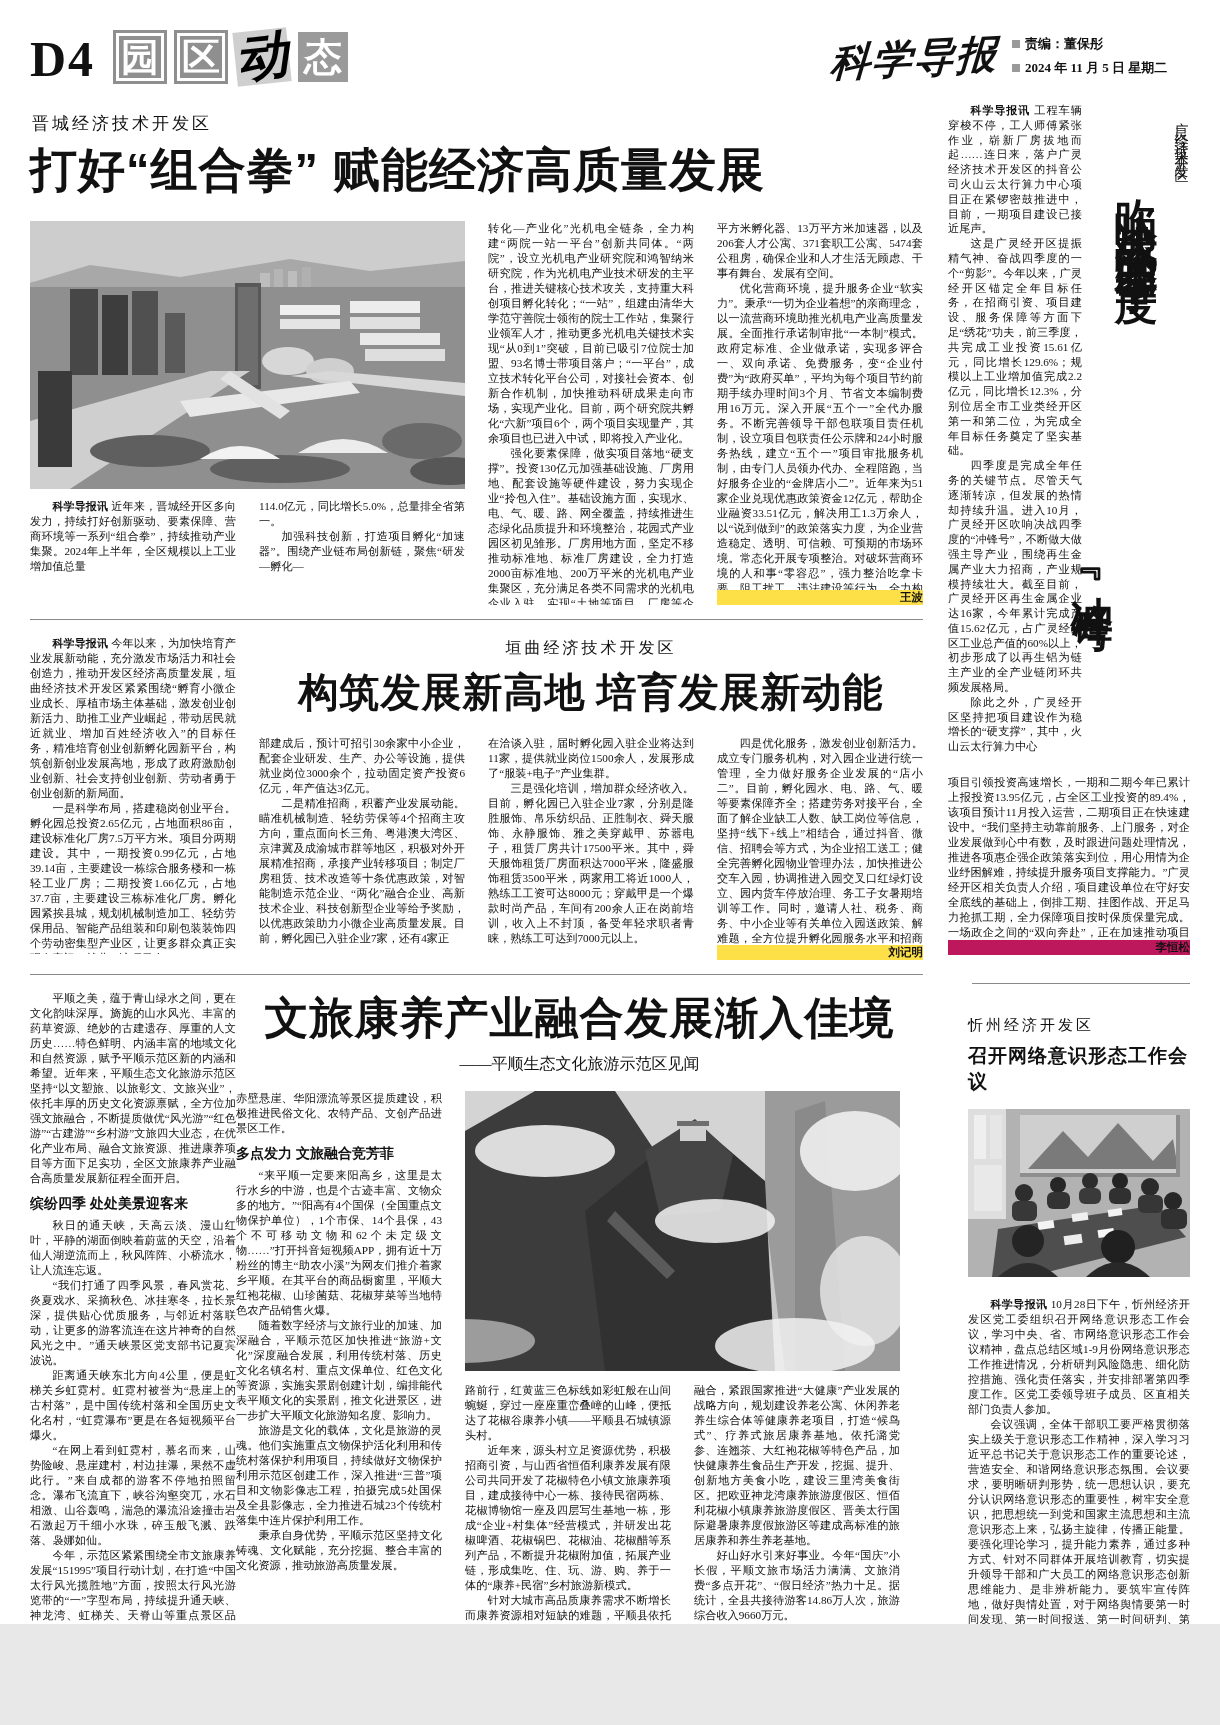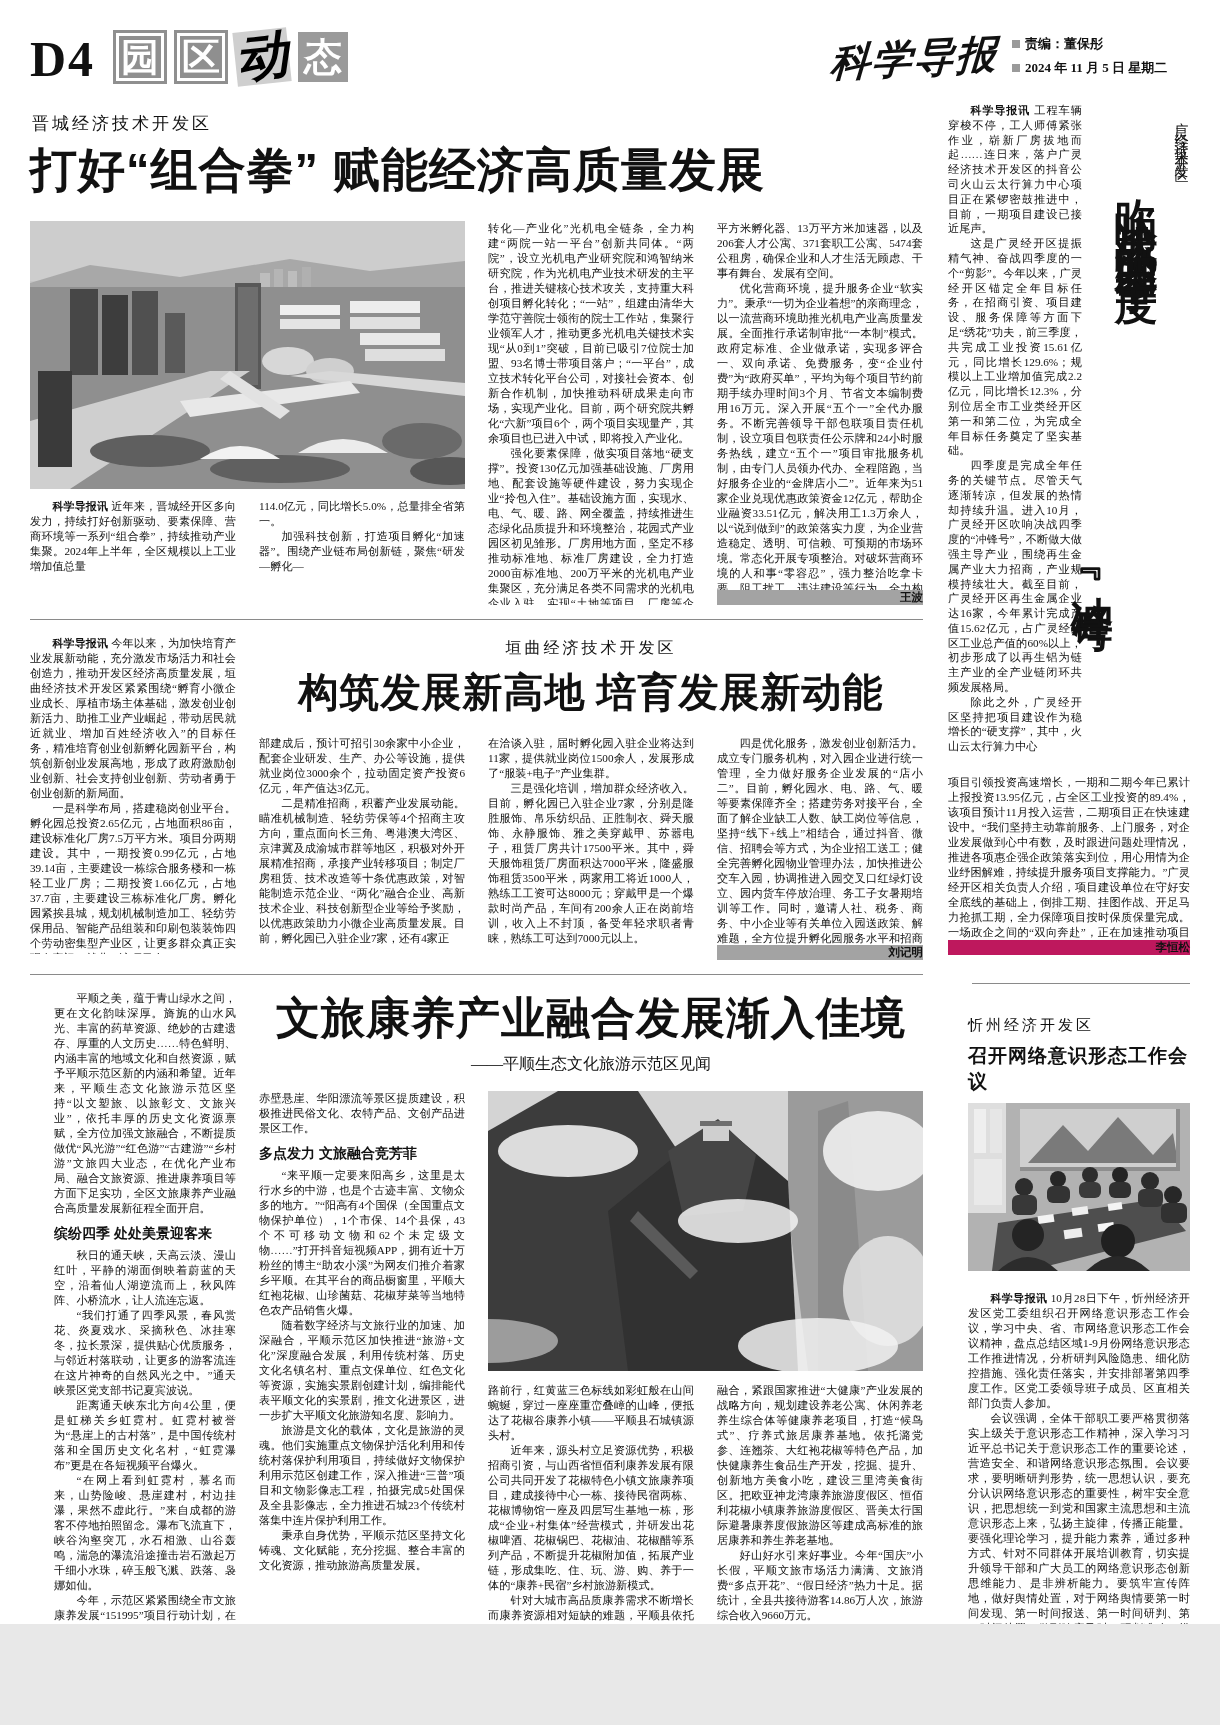--- a/index.html
+++ b/index.html
@@ -18,21 +18,21 @@
   .mast-name{font-size:40px;font-weight:bold;font-style:italic;letter-spacing:2px;
              transform:rotate(-3deg) skewX(-6deg);white-space:nowrap;line-height:54px;}
   .mast-info{font-size:13px;font-weight:bold;line-height:24px;white-space:nowrap;}
   .sq{display:inline-block;width:8px;height:8px;background:#9a9a9a;margin-right:5px;}
   
   .para{margin:0;text-indent:2em;text-align:justify;}
   .para.cont{text-indent:0;}
   .para b{font-family:"Liberation Sans",sans-serif;font-size:0.98em;}
   .col{font-size:11.2px;line-height:15px;}
   .byline{text-align:right;font-weight:bold;font-family:"Liberation Sans",sans-serif;
-          font-size:11.5px;background:#a3a3a3;padding-left:10px;}
+          font-size:11.5px;background:#fde047;padding-left:10px;}
   .rule{border:none;border-top:1px solid #8a8a8a;margin:14px 0 16px 0;}
   .subhead{font-family:"Liberation Sans",sans-serif;font-weight:bold;font-size:14px;
            text-indent:0;margin:10px 0 7px 0;}
   
   .main{position:absolute;left:30px;top:112px;width:893px;}
   .a1-kicker{font-size:17px;letter-spacing:3px;margin:0 0 8px 2px;}
   .a1-headline{font-family:"Liberation Sans",sans-serif;font-weight:900;font-size:47px;
                letter-spacing:1px;margin:0 0 24px 0;line-height:1.15;}
   .a1-cols{display:flex;gap:23px;height:384px;}
   .a1-left{width:435px;display:flex;flex-direction:column;}
@@ -40,21 +40,21 @@
   .a1-left-cols{display:flex;gap:23px;flex:1;overflow:hidden;}
   .ncol{width:206px;overflow:hidden;}
   .bycol{width:206px;display:flex;flex-direction:column;}
   .bycol .fill{flex:1;overflow:hidden;}
   .a2{display:flex;gap:23px;}
   .a2-col1{width:206px;height:318px;}
   .a2-right{flex:1;}
   .a2-kicker{text-align:center;font-size:16px;letter-spacing:3px;margin:2px 0 6px 0;}
   .a2-headline{text-align:center;font-weight:900;font-size:40px;letter-spacing:1px;margin:0 0 16px 0;}
   .a2-cols{display:flex;gap:23px;height:224px;}
-  .a3{display:flex;gap:23px;height:726px;margin-left:24px;}
+  .a3{display:flex;height:726px;}
   .a3-col1{width:206px;height:726px;overflow:hidden;}
   .a3-right{flex:1;display:flex;flex-direction:column;}
   .a3-headline{text-align:center;font-weight:900;font-size:44px;letter-spacing:1px;margin:2px 0 0 0;line-height:1.2;}
   .a3-subtitle{text-align:center;font-size:16px;margin:8px 0 16px 0;}
   .a3-body{display:flex;gap:23px;flex:1;min-height:0;}
   .a3-col2{width:206px;display:flex;flex-direction:column;overflow:hidden;padding-bottom:34px;}
   .a3-col2 .fill{flex:0 1 auto;overflow:hidden;}
   .a3-col2 .tail{margin-top:auto;}
   .a3-col34{width:435px;display:flex;flex-direction:column;}
   .photo2{width:435px;height:280px;background:#bdbdbd;margin-bottom:12px;}
@@ -70,21 +70,21 @@
             font-family:"Liberation Sans",sans-serif;font-weight:900;font-size:43px;letter-spacing:10px;}
   .r1-headB{position:absolute;right:70px;top:452px;writing-mode:vertical-rl;
             font-family:"Liberation Sans",sans-serif;font-weight:900;font-size:42px;letter-spacing:8px;}
   .r1-bottom{margin-top:16px;font-size:11.2px;line-height:15px;}
   .r1-byline,.r2-byline{text-align:right;font-weight:bold;font-family:"Liberation Sans",sans-serif;
           font-size:11.5px;margin-top:-15px;background:#be185d;padding-left:10px;position:relative;}
   .r-rule{border:none;border-top:1px solid #8a8a8a;margin:28px 0 0 24px;}
   .r2{padding-left:20px;margin-top:32px;}
   .r2-kicker{font-size:15px;letter-spacing:3px;margin:0 0 8px 0;}
   .r2-headline{font-family:"Liberation Sans",sans-serif;font-weight:900;font-size:19px;
-               letter-spacing:1px;margin:0 0 8px 0;}
+               letter-spacing:1px;margin:0 0 14px 0;}
   .photo3{width:222px;height:168px;background:#bdbdbd;margin-bottom:16px;}
   .r2-text{font-size:11.2px;line-height:15px;height:434px;overflow:hidden;}
 </style>
 </head>
 <body>
 
 <div class="page">
 
   <div class="header">
     <div class="pageno">D4</div>

